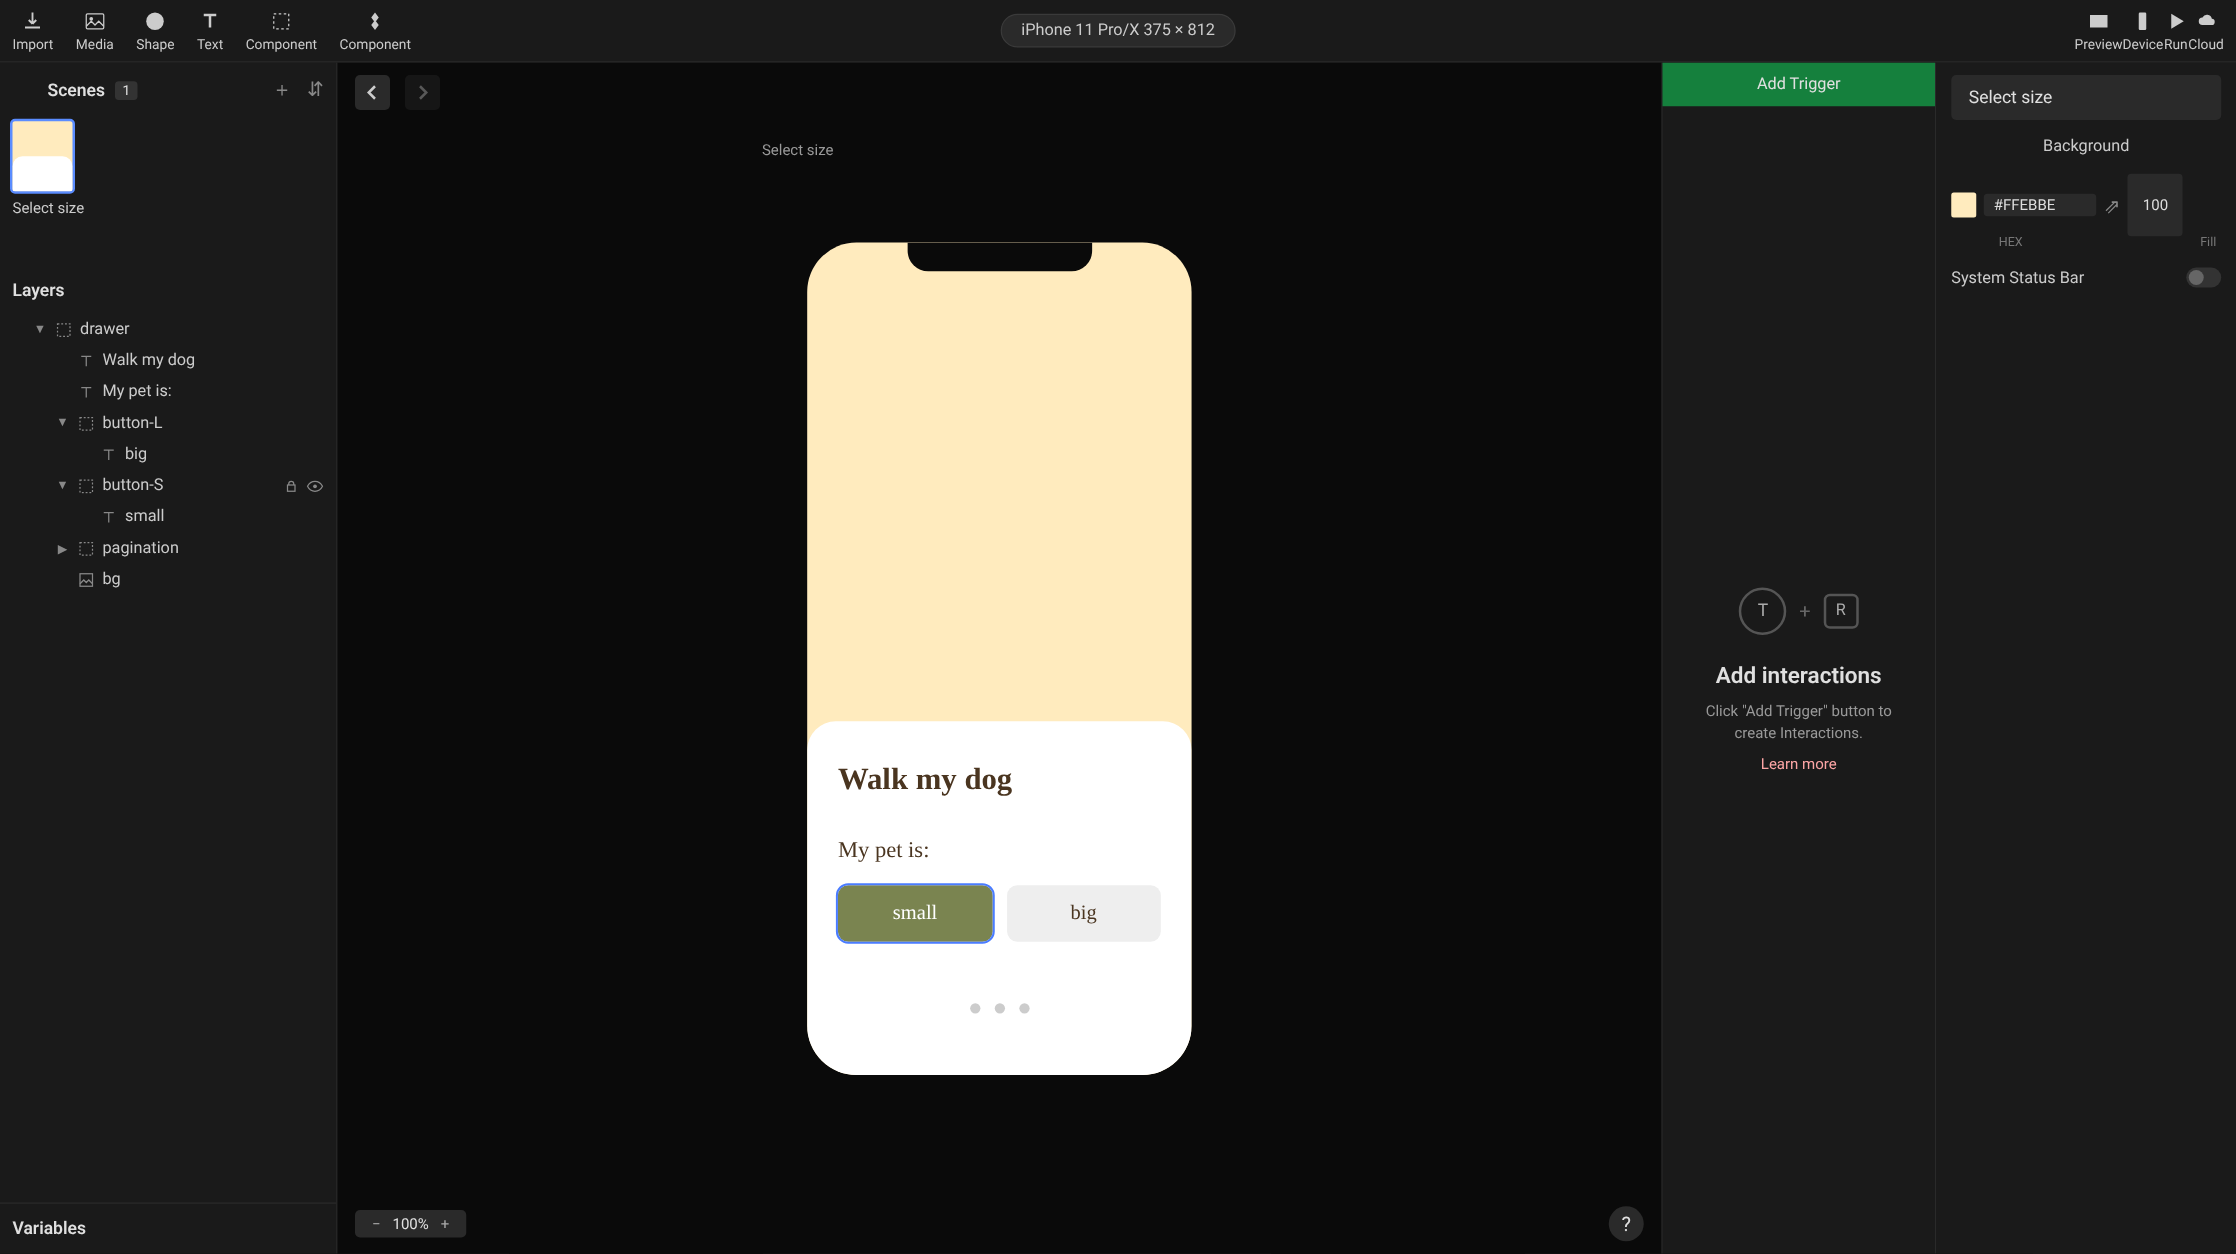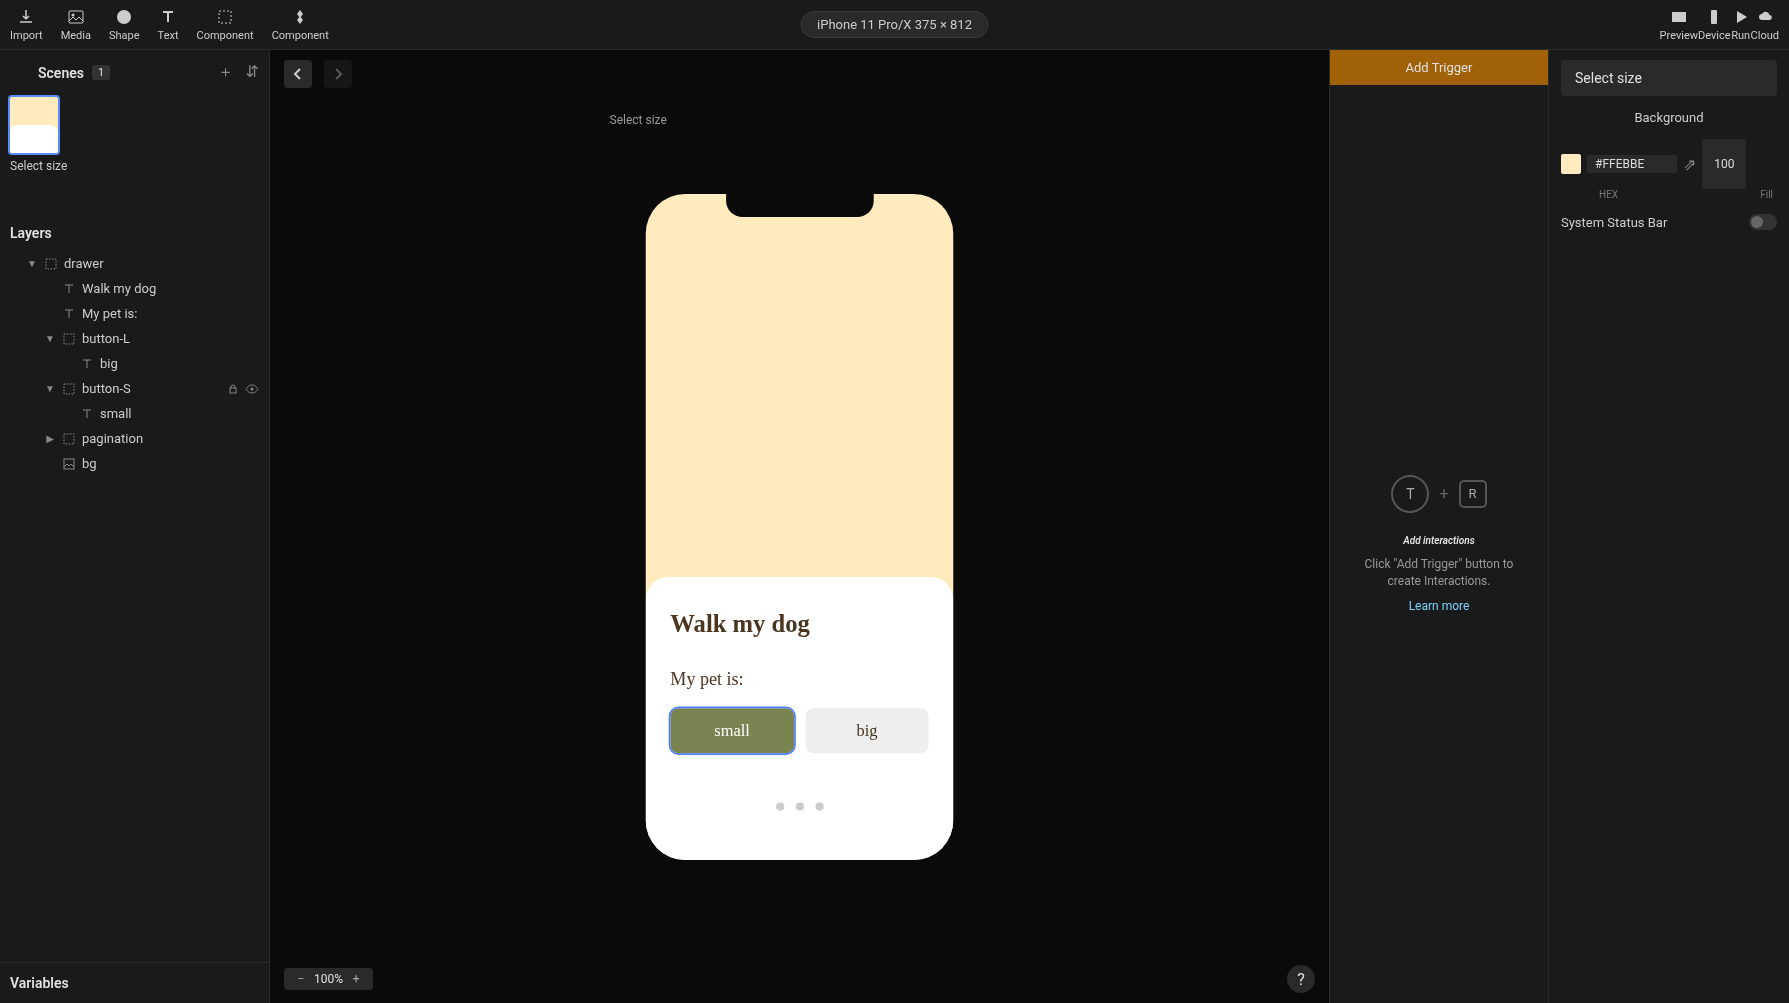--- a/index.html
+++ b/index.html
@@ -62,29 +62,29 @@
 .page-dot { width: 10px; height: 10px; border-radius: 50%; background: #ccc; }
 
 
 .canvas-bottom { display: flex; align-items: center; padding: 10px 14px; gap: 8px; }
 .zoom-ctrl { display: flex; align-items: center; gap: 4px; background: #2a2a2a; border-radius: 4px; padding: 4px 8px; font-size: 12px; }
 .zoom-btn { width: 18px; text-align: center; cursor: pointer; color: #aaa; }
 .help-btn { margin-left: auto; width: 28px; height: 28px; border-radius: 50%; background: #2a2a2a; display: flex; align-items: center; justify-content: center; cursor: pointer; }
 
 
 .interactions-panel { width: 220px; background: #1a1a1a; border-left: 1px solid #2a2a2a; border-right: 1px solid #2a2a2a; display: flex; flex-direction: column; }
-.add-trigger-btn { background: #a16207; text-align: center; padding: 10px; font-size: 13px; cursor: pointer; }
+.add-trigger-btn { background: #15803d; text-align: center; padding: 10px; font-size: 13px; cursor: pointer; }
 .interactions-empty { flex: 1; display: flex; flex-direction: column; align-items: center; justify-content: center; padding: 20px; text-align: center; gap: 10px; }
 .tr-icons { display: flex; align-items: center; gap: 10px; margin-bottom: 12px; }
 .tr-circle { width: 38px; height: 38px; border: 2px solid #555; border-radius: 50%; display: flex; align-items: center; justify-content: center; color: #aaa; font-size: 14px; }
 .tr-square { width: 28px; height: 28px; border: 2px solid #555; border-radius: 5px; display: flex; align-items: center; justify-content: center; color: #aaa; font-size: 13px; }
 .tr-plus { color: #666; font-size: 16px; }
-.interactions-title { font-size: 10px; font-weight: 600; font-style: italic; }
+.interactions-title { font-size: 18px; font-weight: 600; }
 .interactions-desc { font-size: 12px; color: #999; line-height: 1.4; }
-.learn-more { font-size: 12px; color: #7dd3fc; cursor: pointer; }
+.learn-more { font-size: 12px; color: #fca5a5; cursor: pointer; }
 
 
 .right-panel { width: 240px; background: #1a1a1a; display: flex; flex-direction: column; padding: 10px 12px; gap: 14px; }
 .select-size-btn { background: #2a2a2a; padding: 10px 14px; border-radius: 4px; font-size: 14px; cursor: pointer; }
 .prop-label { font-size: 13px; color: #ccc; text-align: center; }
 .bg-row { display: flex; gap: 6px; align-items: center; }
 .color-swatch { width: 20px; height: 20px; background: #FFEBBE; border-radius: 2px; }
 .hex-input { background: #2a2a2a; border: none; color: #ddd; padding: 2px 8px; font-size: 12px; width: 90px; border-radius: 3px; }
 .fill-input { background: #2a2a2a; border: none; color: #ddd; padding: 18px 8px; font-size: 12px; width: 44px; border-radius: 3px; text-align: center; }
 .tiny-label { font-size: 10px; color: #777; text-align: center; }

